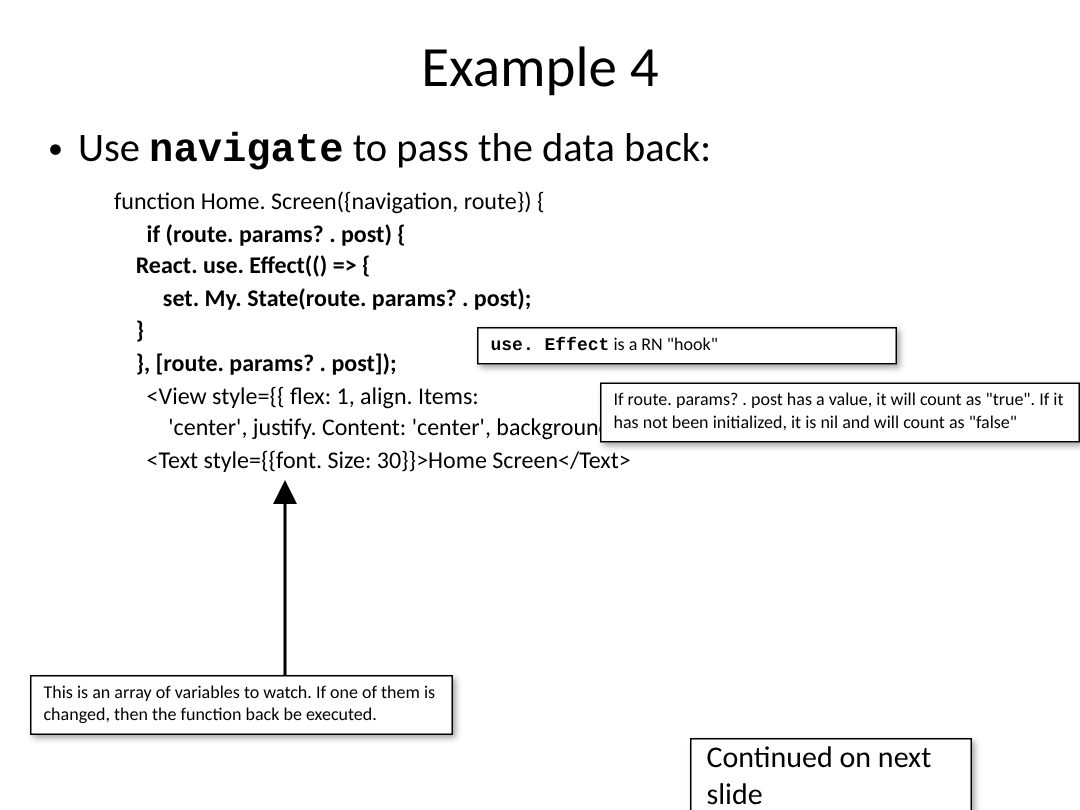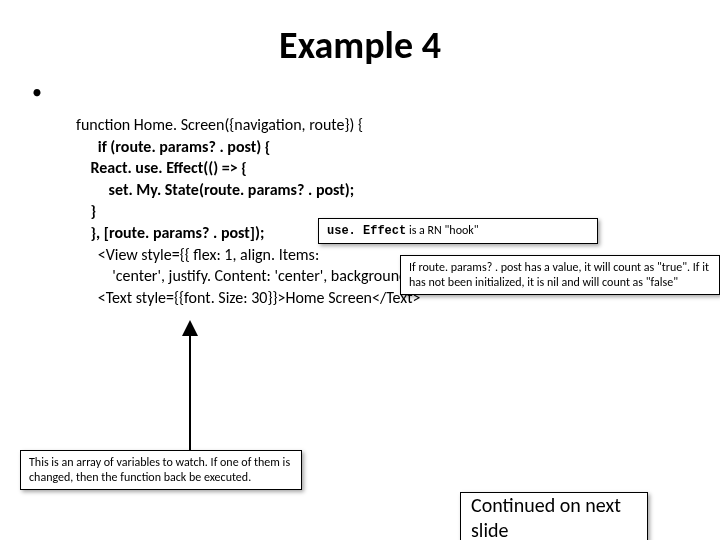--- a/index.html
+++ b/index.html
@@ -8,21 +8,21 @@
     height: 540px;
     background: #fff;
     font-family: Calibri, Arial, sans-serif;
     color: #000;
     position: relative;
     overflow: hidden;
   }
   .title {
     text-align: center;
     font-size: 38px;
-    font-weight: 700;
+    font-weight: 400;
     padding-top: 22px;
     padding-bottom: 14px;
   }
   .bullet-row {
     display: flex;
     align-items: baseline;
     padding-left: 32px;
     font-size: 27px;
   }
   .bullet-dot {
@@ -79,20 +79,23 @@
     height: 132px;
   }
 </style>
 </head>
 <body>
 
 <div class="title">Example 4</div>
 
 <div class="bullet-row">
   <span class="bullet-dot">•</span>
+  <span>
+    <span>Use </span><span class="mono">navigate</span><span> to pass the data back:</span>
+  </span>
 </div>
 
 <div class="code-area">
   <div class="code-line"><span>function Home. Screen({navigation, route}) {</span></div>
   <div class="code-line"><span></span></div>
   <div class="code-line bold"><span>      if (route. params? . post) {</span></div>
   <div class="code-line bold"><span>    React. use. Effect(() =&gt; {</span></div>
   <div class="code-line bold"><span>         set. My. State(route. params? . post);</span></div>
   <div class="code-line bold"><span>    }</span></div>
   <div class="code-line bold"><span>    }, [route. params? . post]);</span></div>

